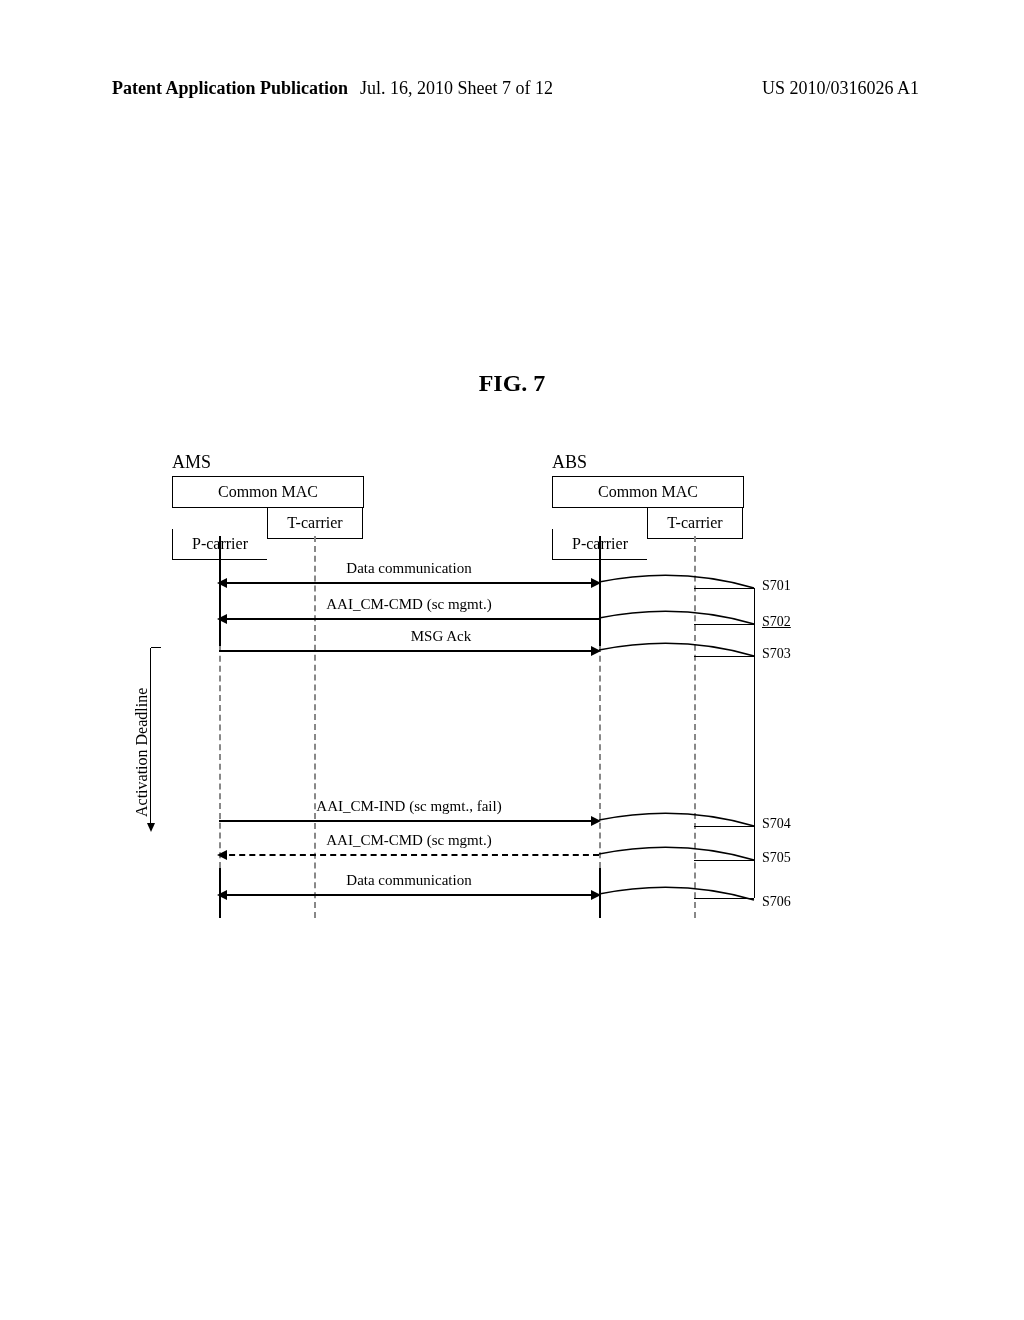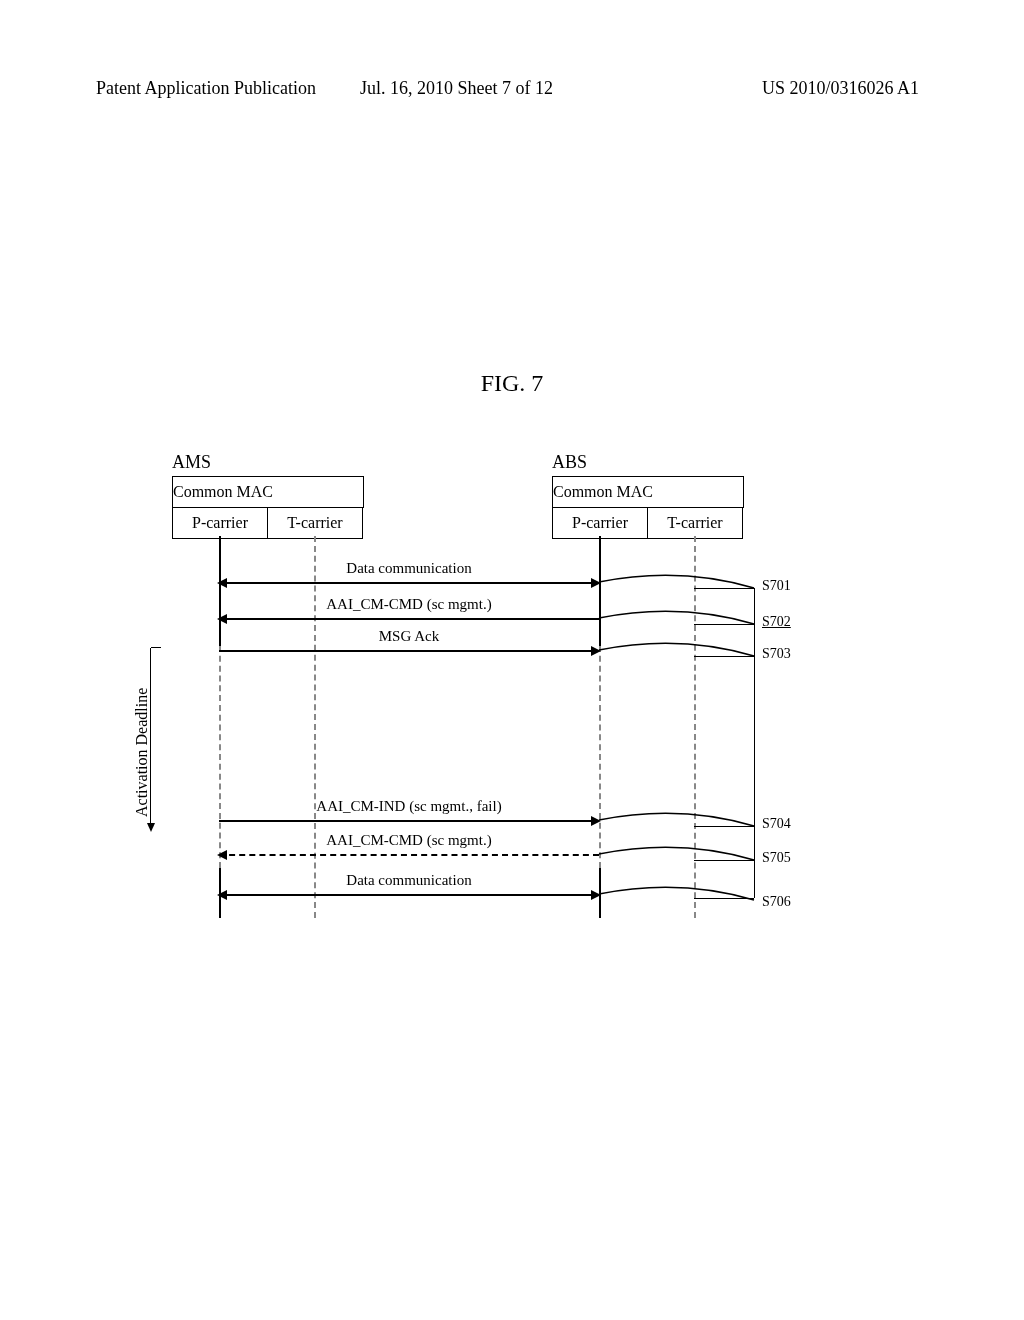--- a/index.html
+++ b/index.html
@@ -14,39 +14,39 @@
     .header {
       position: absolute;
       top: 78px;
       left: 0;
       width: 100%;
       display: flex;
       font-size: 18px;
     }
     .header-left {
       position: absolute;
-      left: 96px;
-      font-weight: normal;
+      left: 112px;
+      font-weight: bold;
     }
     .header-center {
       position: absolute;
       left: 360px;
     }
     .header-right {
       position: absolute;
       left: 762px;
     }
     .fig-title {
       position: absolute;
       top: 370px;
       left: 0;
       width: 100%;
       text-align: center;
       font-size: 24px;
-      font-weight: normal;
+      font-weight: bold;
     }
     .diagram {
       position: absolute;
       top: 448px;
       left: 162px;
       width: 740px;
     }
     .entity-group {
       position: absolute;
       top: 0;
@@ -55,38 +55,40 @@
     .abs-group { left: 390px; }
     .entity-title {
       font-size: 18px;
       height: 28px;
       line-height: 28px;
     }
     .mac-box {
       border: 1px solid #000;
       height: 30px;
       line-height: 30px;
+      text-align: center;
       font-size: 16px;
     }
     .ams-mac { width: 190px; }
     .abs-mac { width: 190px; }
     .carrier-row {
       display: flex;
     }
     .carrier-box {
       border: 1px solid #000;
       border-top: none;
       height: 30px;
       line-height: 30px;
       text-align: center;
       font-size: 16px;
       width: 94px;
     }
     .carrier-box:first-child {
       border-right: none;
+      margin-top: 21px;
     }
     .lifeline {
       position: absolute;
       width: 0;
       border-left: 2px dashed #888;
     }
     .lifeline-solid {
       position: absolute;
       width: 0;
       border-left: 2px solid #000;
@@ -259,21 +261,21 @@
   </svg>
   <div class="step-label" style="top:130px;">S701</div>
 
   <div class="message" style="top:148px;">AAI_CM-CMD (sc mgmt.)</div>
   <div class="msg-line arrow-left" style="top:170px;"></div>
   <svg class="connector" style="left:437px;top:160px;" width="160" height="20">
     <path d="M0 10 Q80 -6 155 16" stroke="#000" stroke-width="1.5" fill="none"></path>
   </svg>
   <div class="step-label" style="top:166px;text-decoration:underline;">S702</div>
 
-  <div class="message" style="top:180px;">MSG Ack</div>
+  <div class="message" style="top:180px;margin-left:32px;">MSG Ack</div>
   <div class="msg-line arrow-right" style="top:202px;"></div>
   <svg class="connector" style="left:437px;top:192px;" width="160" height="20">
     <path d="M0 10 Q80 -6 155 16" stroke="#000" stroke-width="1.5" fill="none"></path>
   </svg>
   <div class="step-label" style="top:198px;">S703</div>
 
   <div class="message" style="top:350px;">AAI_CM-IND (sc mgmt., fail)</div>
   <div class="msg-line arrow-right" style="top:372px;"></div>
   <svg class="connector" style="left:437px;top:362px;" width="160" height="20">
     <path d="M0 10 Q80 -6 155 16" stroke="#000" stroke-width="1.5" fill="none"></path>

